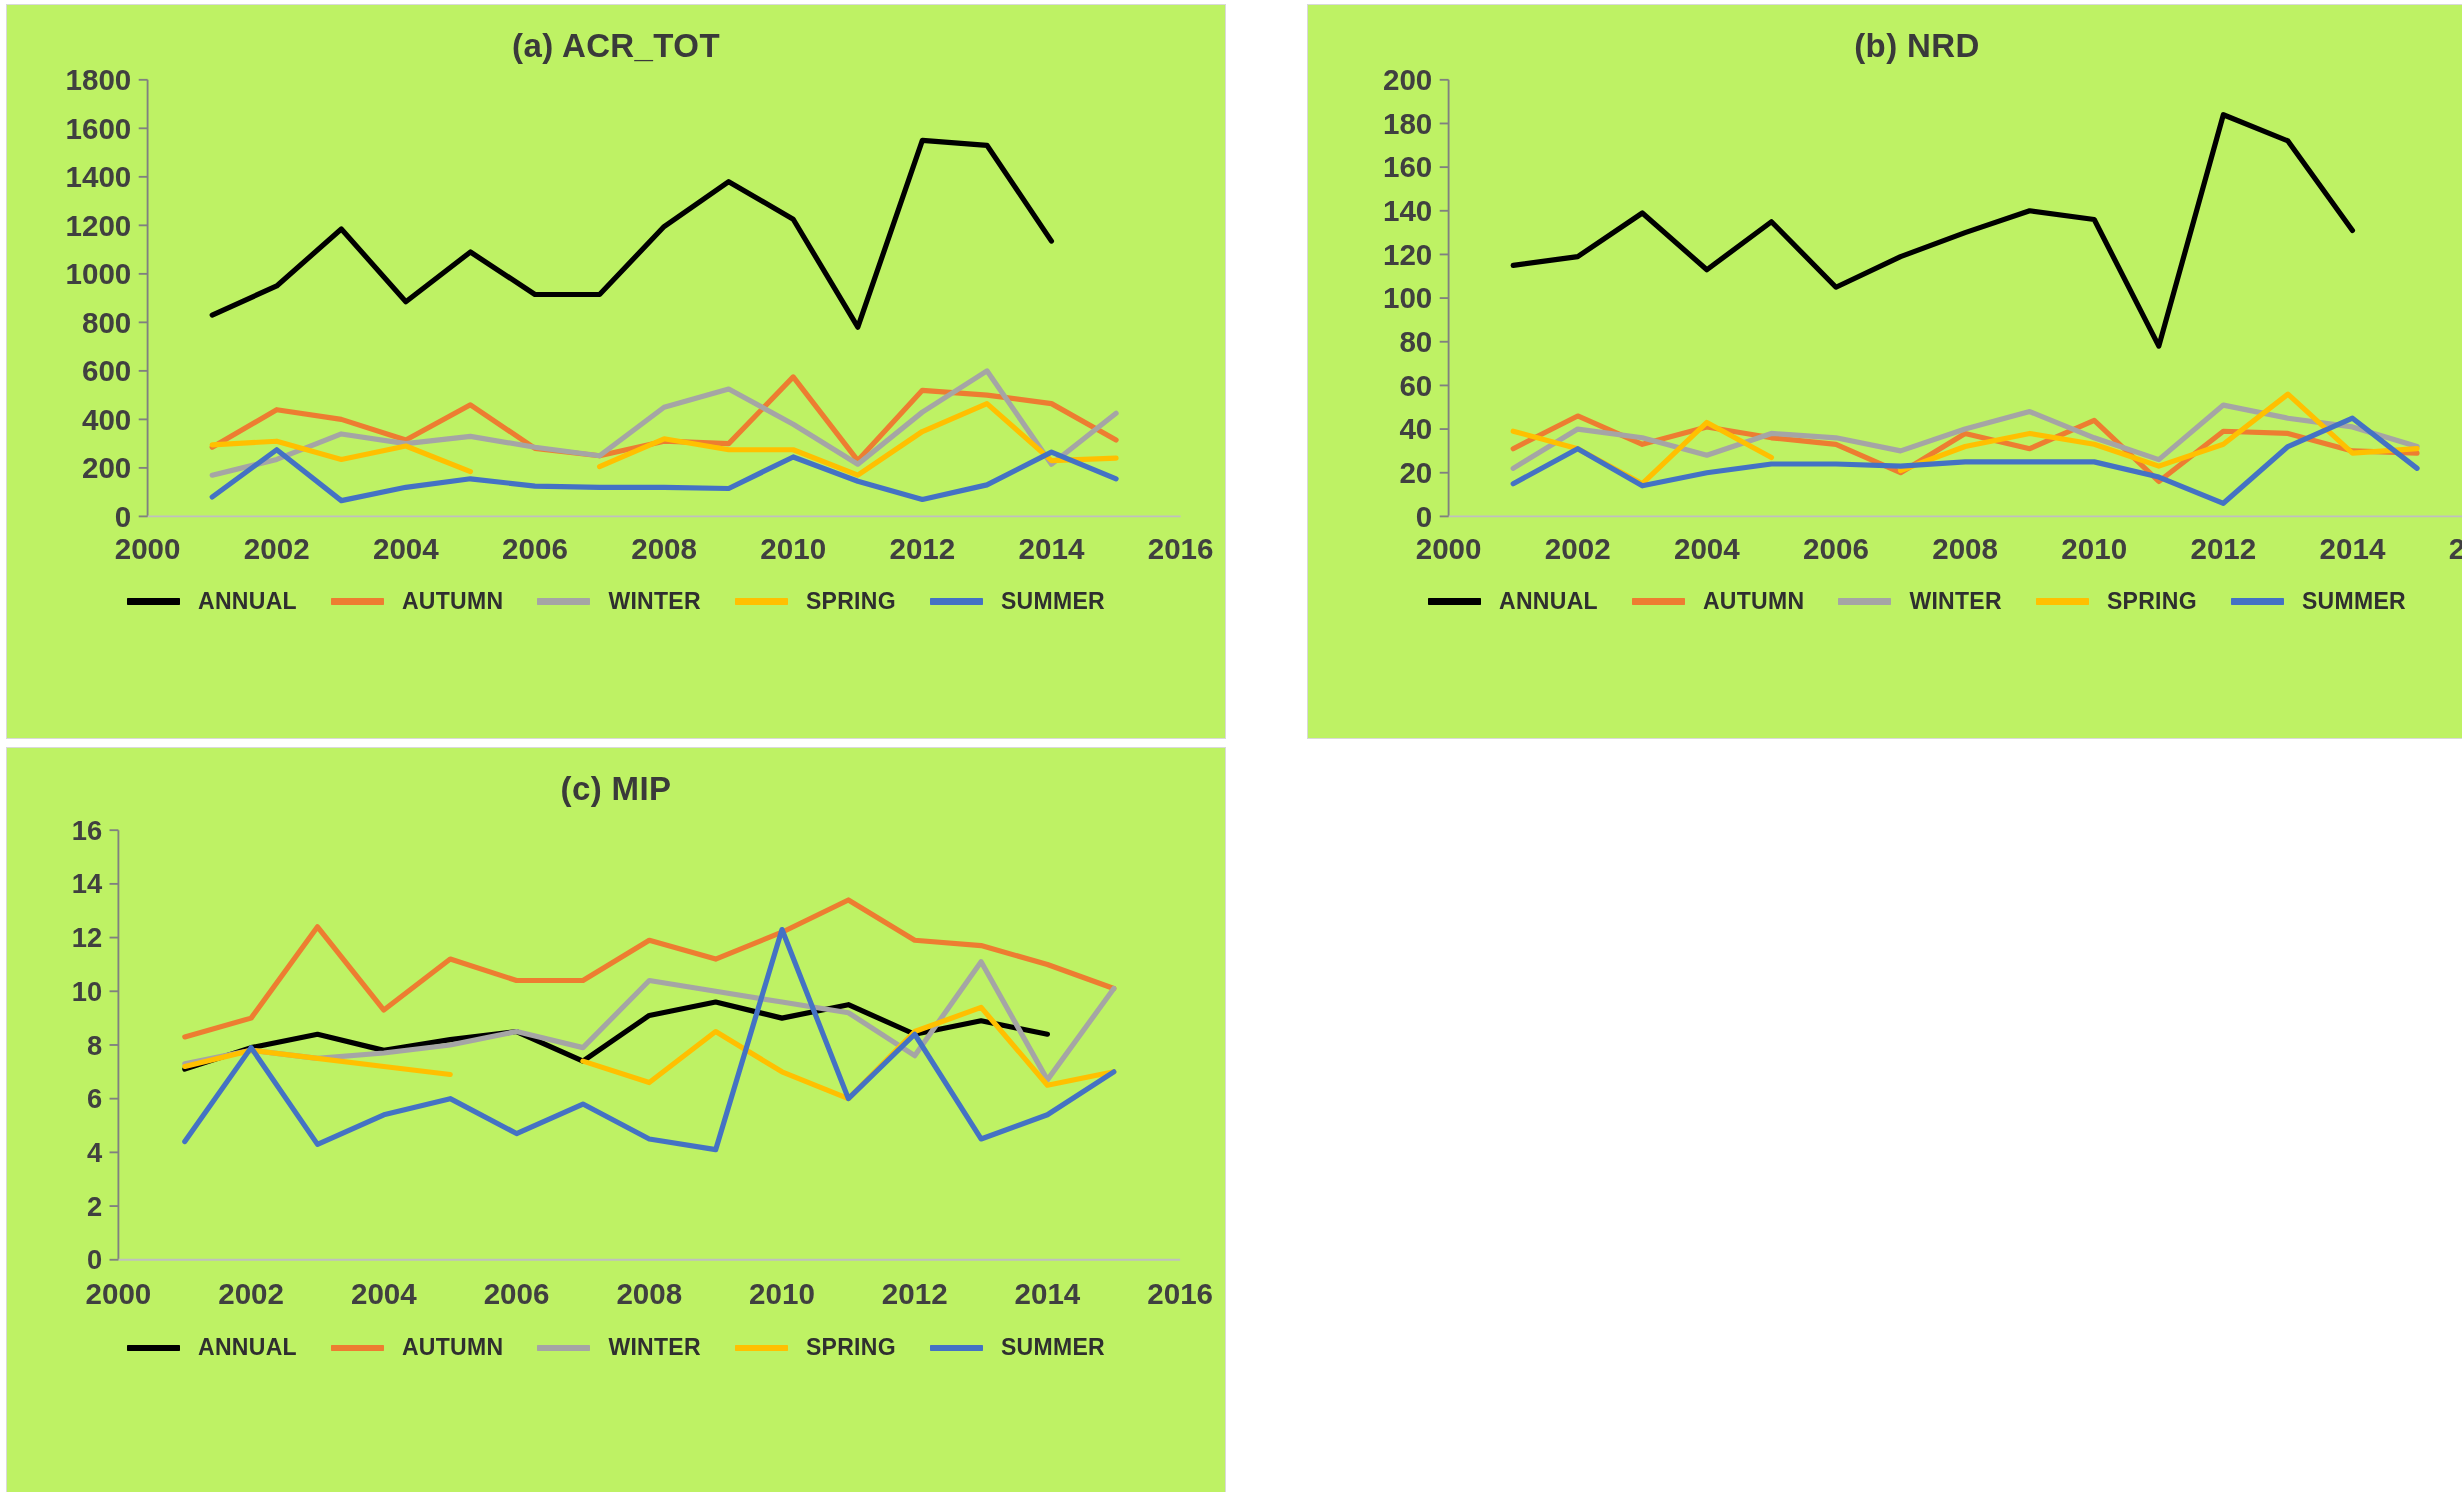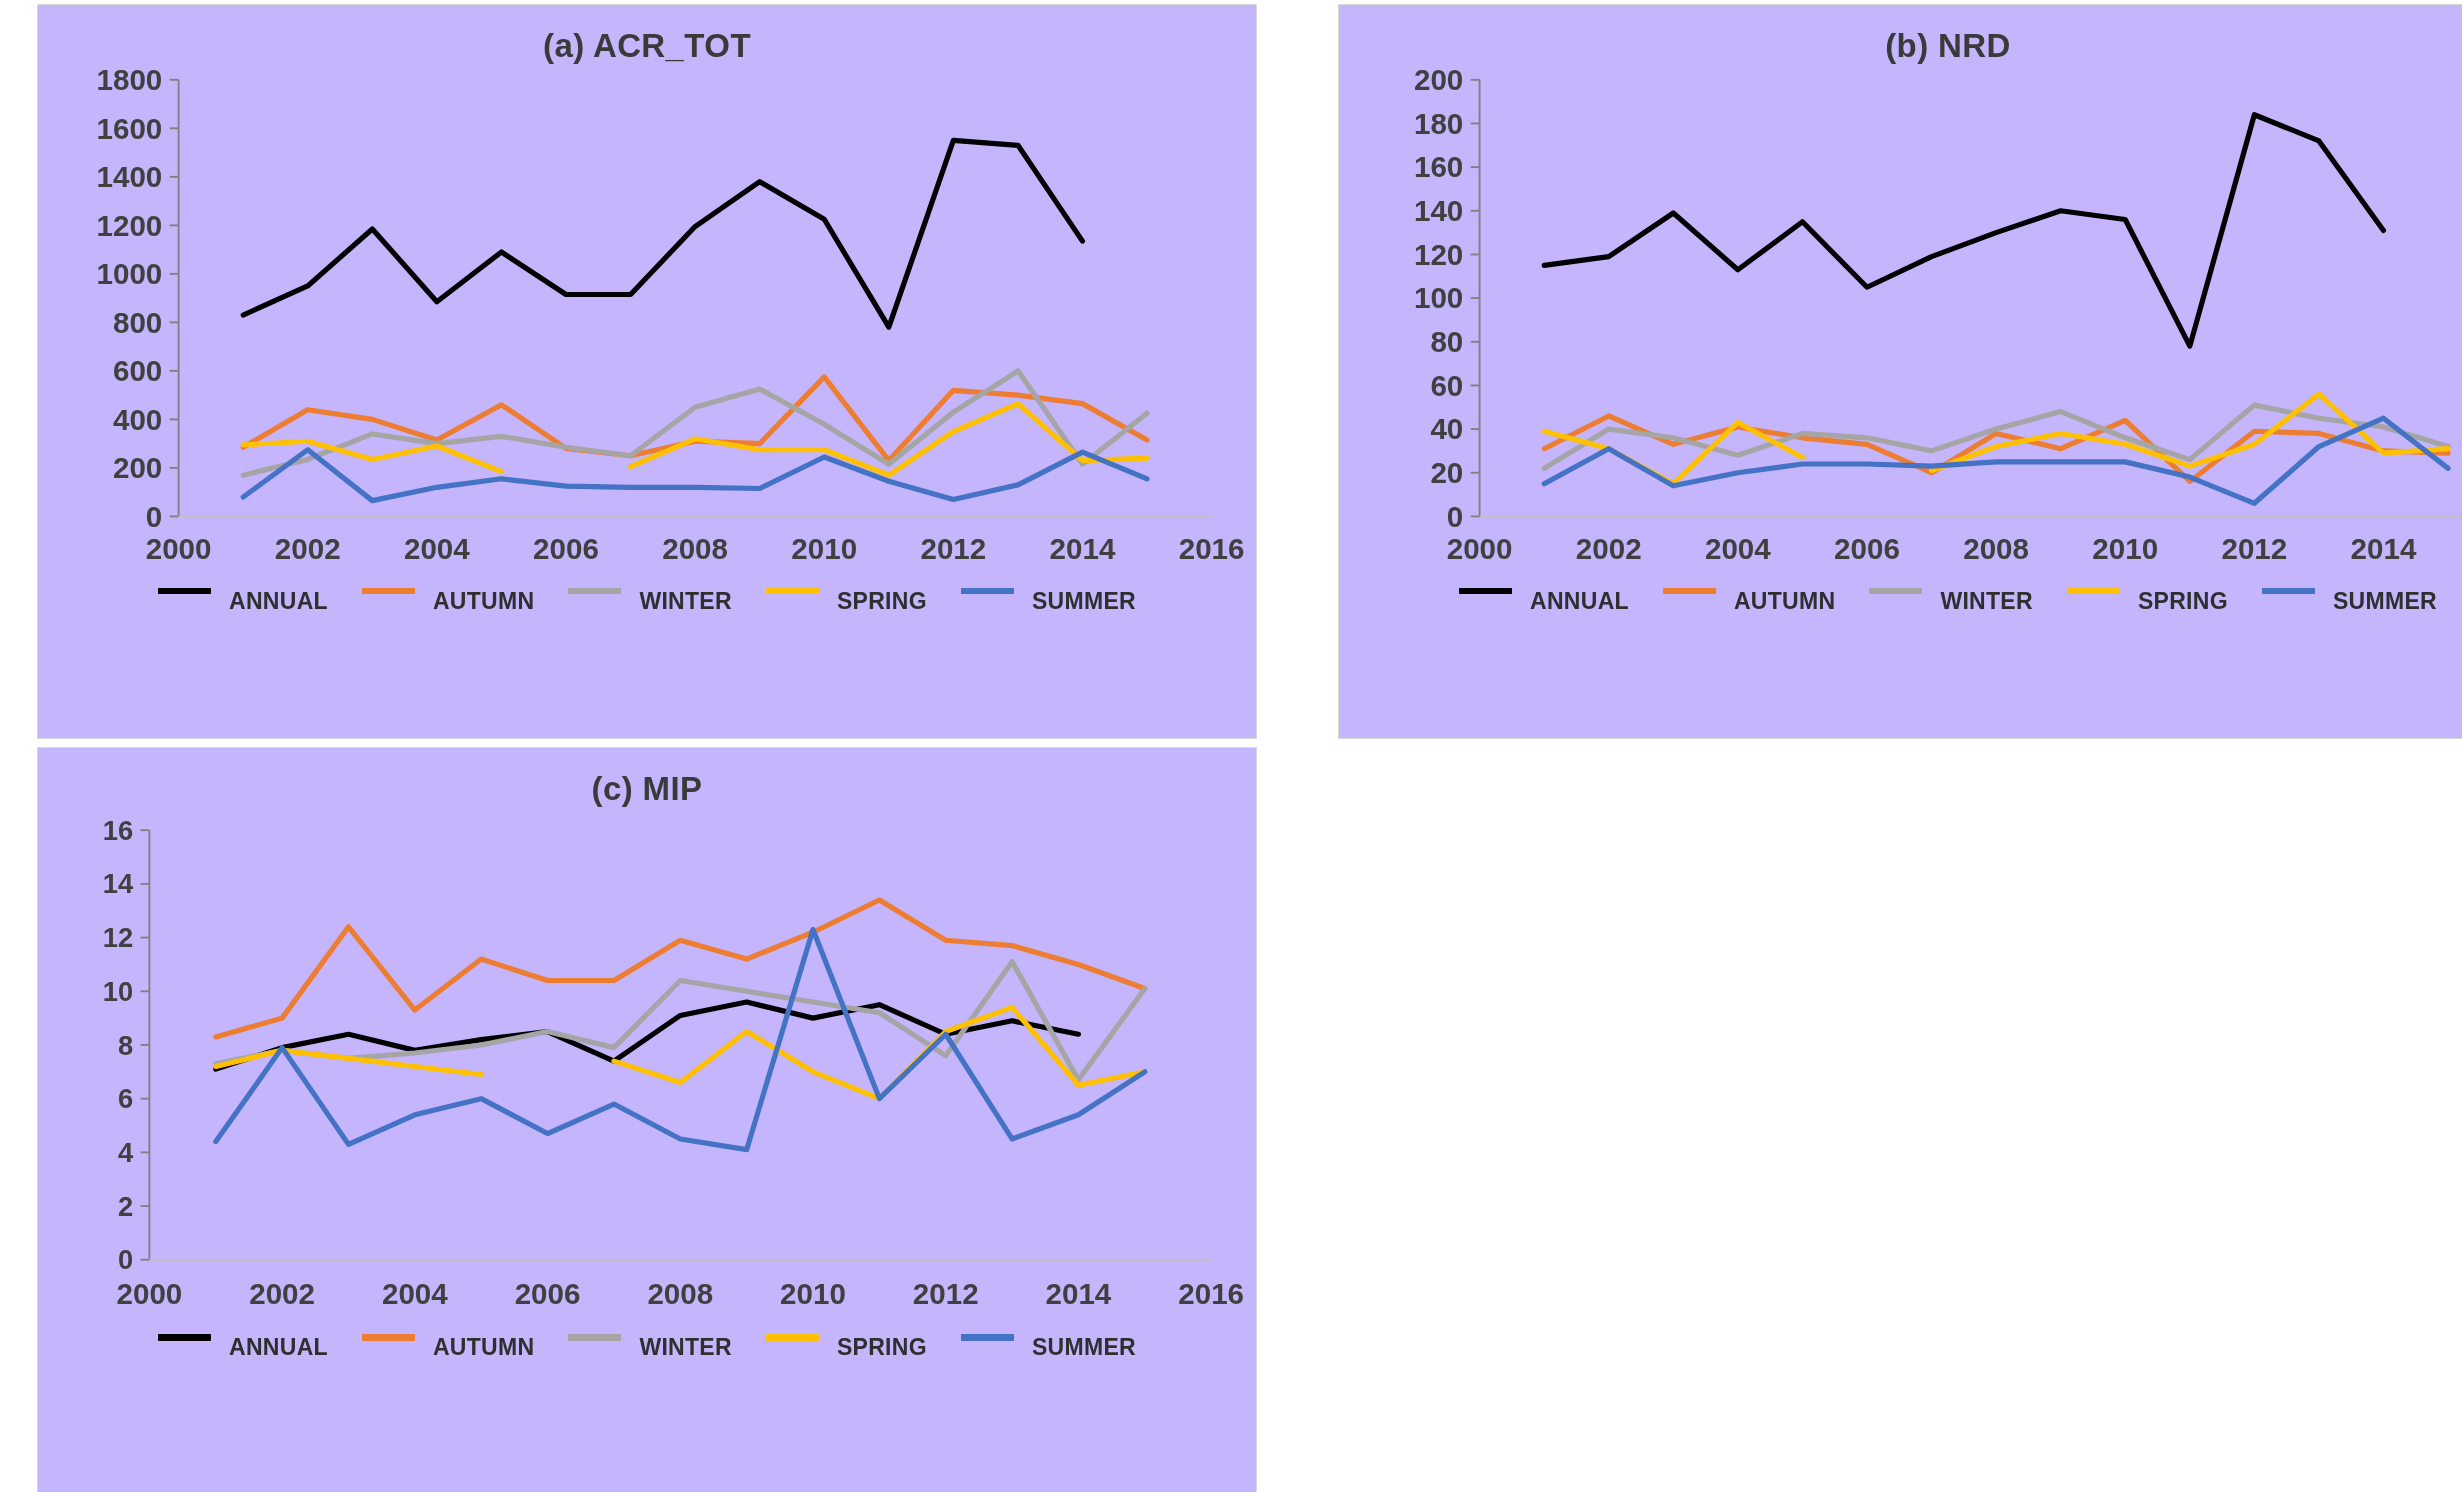--- a/index.html
+++ b/index.html
@@ -9,23 +9,22 @@
     font-family: "Liberation Sans", sans-serif;
   }
   #root {
     position: relative;
     width: 2462px;
     height: 1493px;
     background: #ffffff;
   }
   .panel {
     position: absolute;
-    background: #c4b5fd;
+    background: #bef264;
     border: 1.5px solid #d9d9d9;
-    margin-left: 31px;
   }
   #panel-a { left: 6px;    top: 4.4px;   width: 1220px; height: 735px; }
   #panel-b { left: 1307px; top: 4.4px;   width: 1220px; height: 735px; }
   #panel-c { left: 6px;    top: 747px; width: 1220px; height: 888px; }
 
   .chart-title {
     text-align: center;
     font-size: 33px;
     font-weight: bold;
     color: #3a3a3a;
@@ -43,20 +42,21 @@
     display: flex;
     flex-direction: row;
     align-items: center;
     justify-content: center;
     gap: 34px;
     margin-top: 4.4px;
   }
   .legend-item {
     display: flex;
     flex-direction: row;
+    align-items: center;
     gap: 18px;
   }
   .legend-swatch {
     display: block;
     width: 53px;
     height: 6.7px;
     border-radius: 0.7px;
   }
   .legend-label {
     font-size: 23px;

